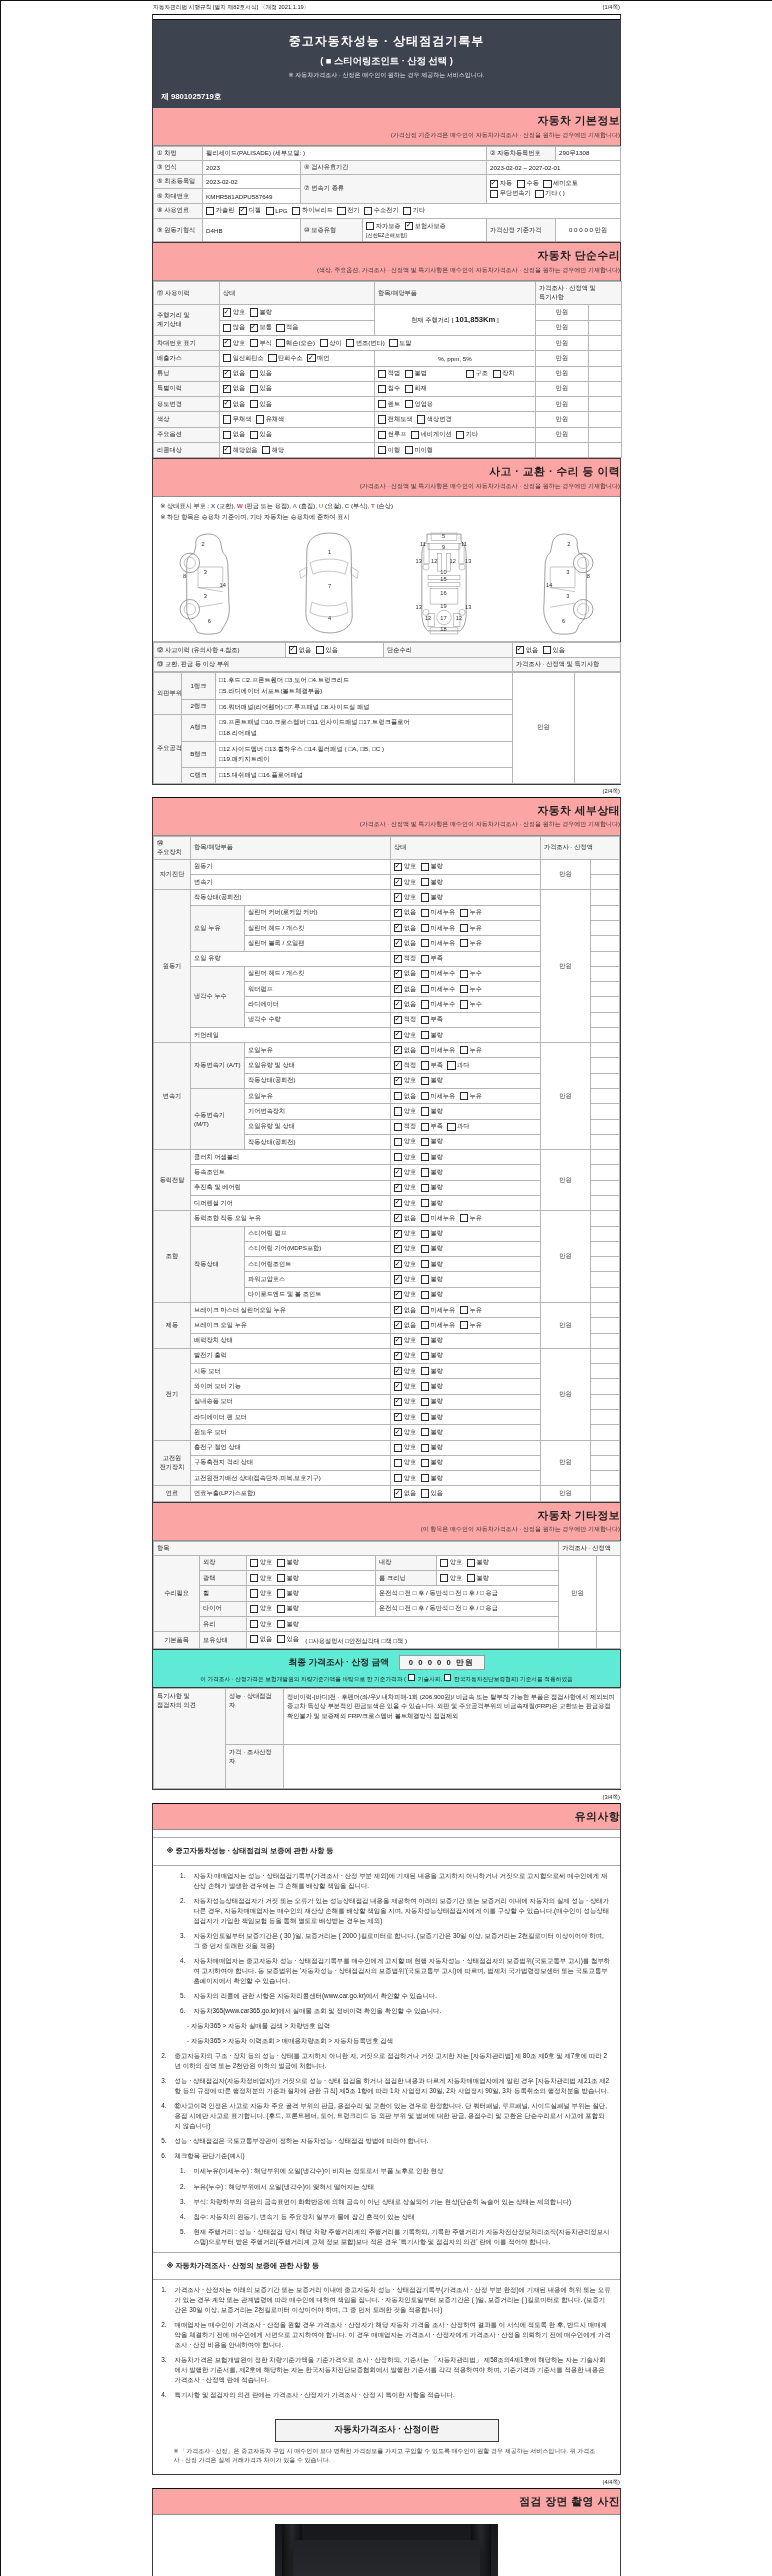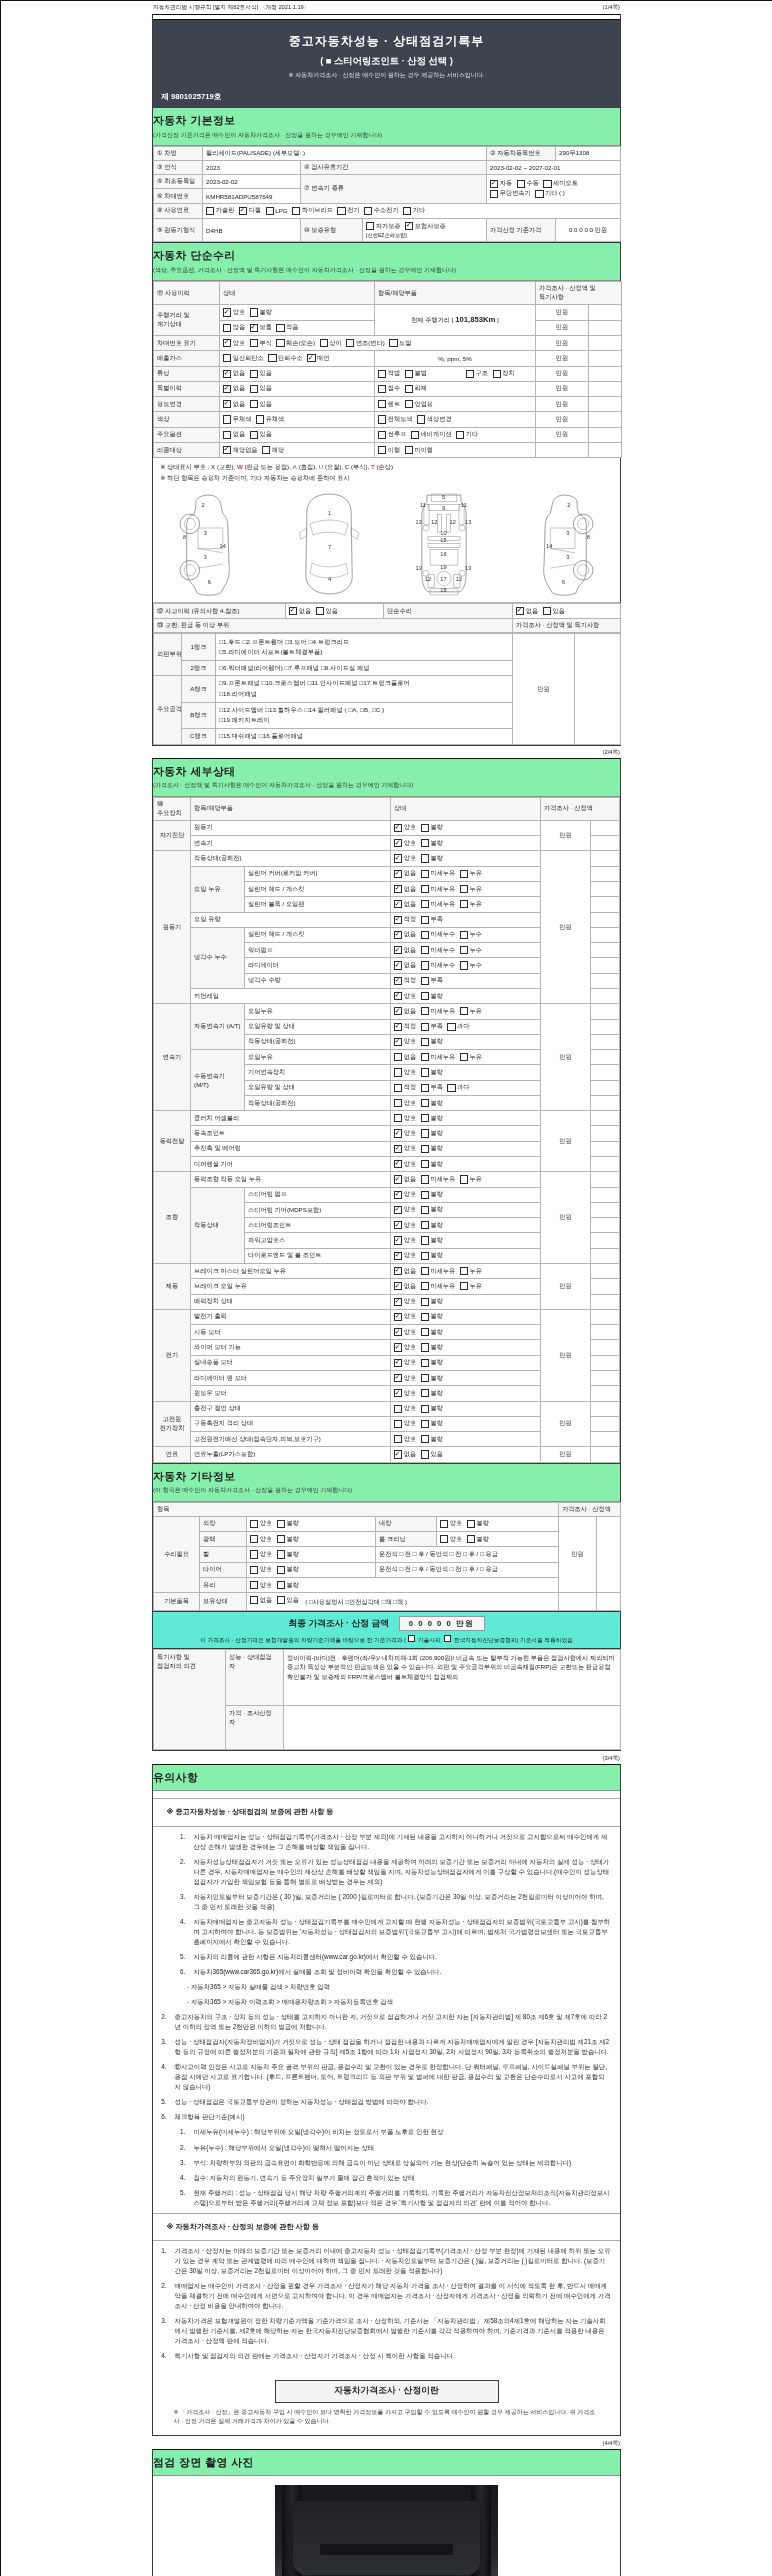--- a/index.html
+++ b/index.html
@@ -14,21 +14,21 @@
   .page{border:1px solid #3a3a3a;border-top:1.5px solid #101010;background:#fff;margin-bottom:1px;}
   
   .stripe{height:3.6px;background:#fff;border-bottom:1.5px solid #101010;}
   
   .dark-head{background:#3e4350;color:#fff;padding:13.4px 0 5.2px;position:relative;}
   .dark-head .t1{text-align:center;font-size:12px;font-weight:bold;letter-spacing:1px;margin:0;}
   .dark-head .t2{text-align:center;font-size:9.3px;font-weight:bold;margin:5.2px 0 0;}
   .dark-head .t3{text-align:center;font-size:6px;margin:3.1px 0 0;color:#e8e8e8;}
   .dark-head .docno{font-size:7.7px;font-weight:bold;padding:11.3px 0 1px 8.2px;}
   
-  .band{background:#86efac;text-align:left;padding:6.2px 0 5.2px;border-bottom:0.5px solid #8f8f8f;}
+  .band{background:#fca5a5;text-align:right;padding:6.2px 0 5.2px;border-bottom:0.5px solid #8f8f8f;}
   .band .bt{font-size:10.8px;font-weight:bold;margin:0;letter-spacing:0.5px;}
   .band .bn{font-size:6px;margin:2.6px 0 0;color:#333;}
   
   table{border-collapse:collapse;width:100%;table-layout:fixed;font-size:6.2px;}
   td,th{border:0.5px solid #b5b5b5;padding:2.1px 3.1px;vertical-align:middle;text-align:left;background:#fff;word-break:keep-all;}
   th{font-weight:normal;background:#fbfbfb;}
   .lab{background:#f6f6f6;}
   .cent{text-align:center;}
   .price{text-align:center;color:#333;}
   .big{font-size:7.7px;font-weight:bold;}
@@ -406,20 +406,24 @@
               </span><span class="ck">
                 <span class="bx"></span>
                 <span class="cl">미이행</span>
               </span></td>
         <td></td>
         <td></td>
       </tr>
     </tbody>
       </table>
 
+    <div class="band" style="border-top:1px solid #3a3a3a;">
+      <p class="bt">사고 · 교환 · 수리 등 이력</p>
+      <p class="bn">(가격조사 · 산정액 및 특기사항은 매수인이 자동차가격조사 · 산정을 원하는 경우에만 기재합니다)</p>
+    </div>
 
     <div class="legend" id="legend-line"><span>※ 상태표시 부호 : </span><span style="color: rgb(59, 111, 212); font-weight: bold;">X</span><span> (교환), </span><span style="color: rgb(212, 59, 59); font-weight: bold;">W</span><span> (판금 또는 용접), </span><span style="color: rgb(138, 138, 138); font-weight: bold;">A</span><span> (흠집), </span><span style="color: rgb(212, 135, 59); font-weight: bold;">U</span><span> (요철), </span><span style="color: rgb(74, 125, 138); font-weight: bold;">C</span><span> (부식), </span><span style="color: rgb(212, 96, 59); font-weight: bold;">T</span><span> (손상)</span></div>
     <div class="legend2">※ 하단 항목은 승용차 기준이며, 기타 자동차는 승용차에 준하여 표시</div>
 
     <div class="diag-wrap">
       <svg id="diag-side-left" width="86" height="105" viewBox="0 0 166 204">
         <path class="car" d="M70 6 C50 8 46 16 48 28 L44 44 C34 46 30 54 30 66 L30 150 C30 166 36 176 44 182 L50 196 C58 202 86 202 96 196 L104 182 C112 170 114 156 112 140 L110 70 C110 56 106 46 100 42 L96 24 C94 12 84 5 70 6 Z"></path>
         <circle class="car" cx="36" cy="62" r="19"></circle>
         <circle class="carln" cx="36" cy="62" r="11"></circle>
         <circle class="car" cx="36" cy="152" r="19"></circle>

